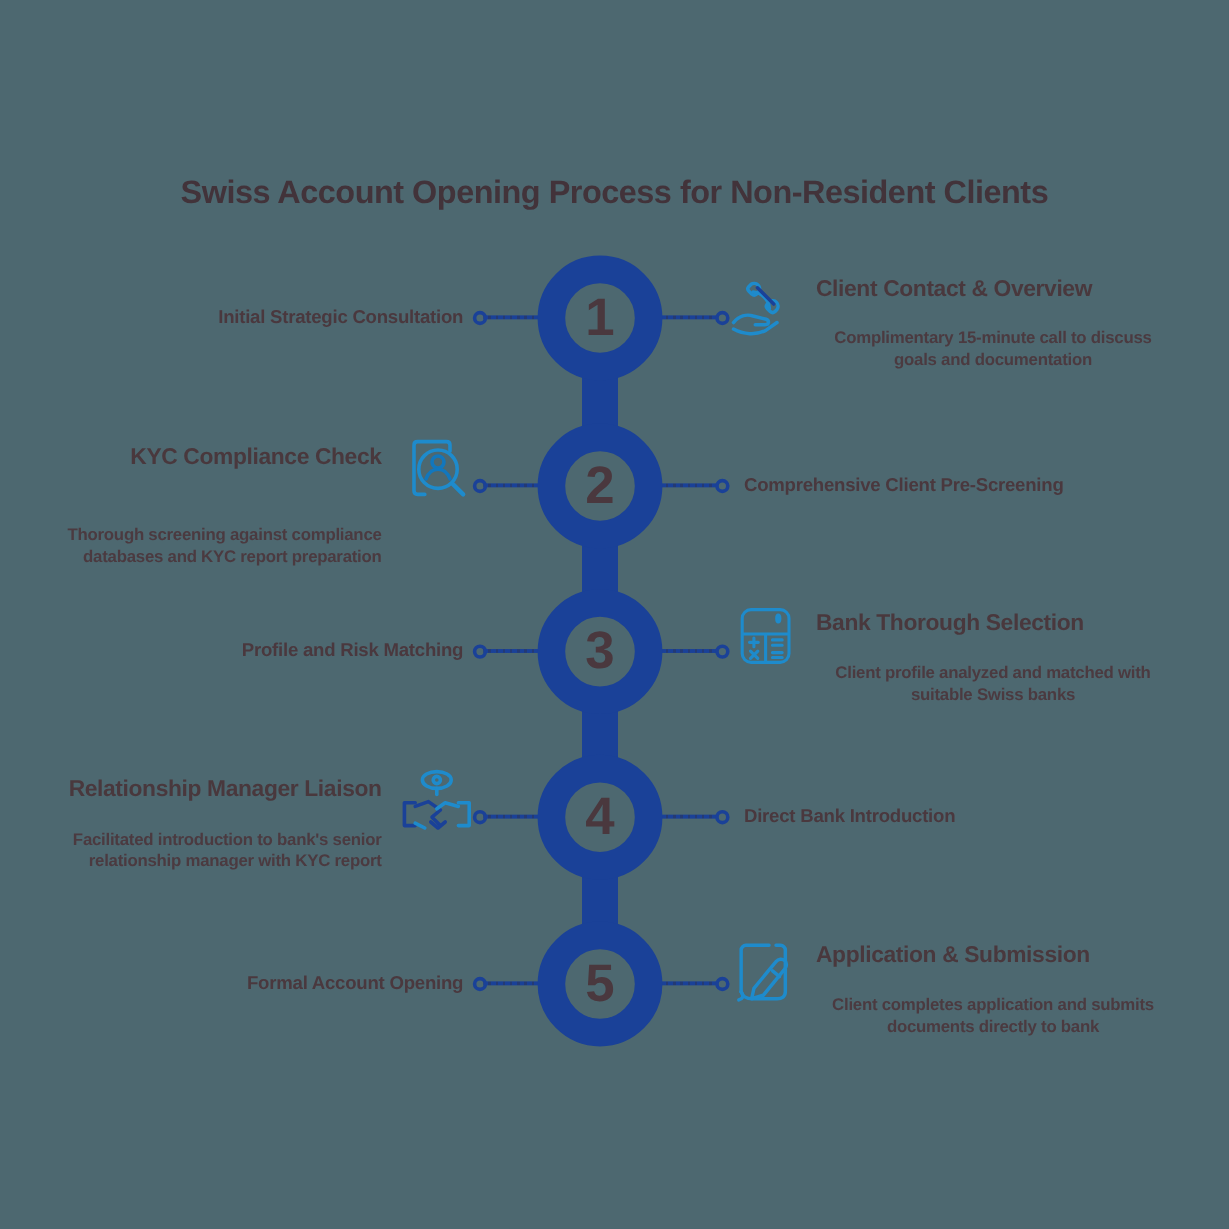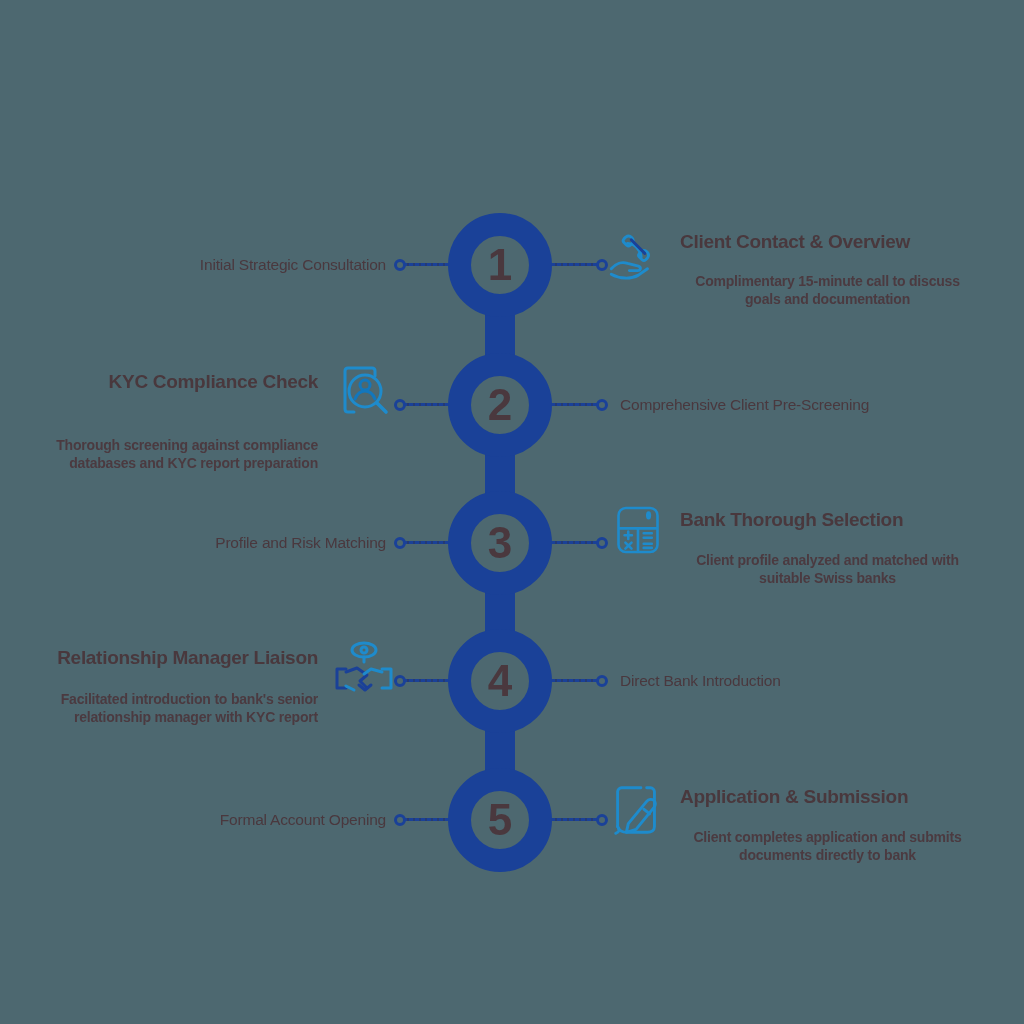--- a/index.html
+++ b/index.html
@@ -9,40 +9,41 @@
          font-size:27px;font-weight:bold;color:#42333a;letter-spacing:-0.4px;}
   .vline{position:absolute;left:485px;top:265px;width:30px;height:555px;background:#1a4198;z-index:1;}
   .node{position:absolute;left:448px;width:104px;height:104px;box-sizing:border-box;
         border:23px solid #1a4198;border-radius:50%;background:#4d6870;z-index:3;
         display:flex;align-items:center;justify-content:center;}
   .num{font-size:44px;font-weight:bold;color:#4a383e;line-height:1;}
   .conn{position:absolute;height:3px;background:#1a4198;z-index:2;
         background-image:repeating-linear-gradient(90deg,#1a4198 0 4px,#233a75 4px 6px);}
   .ring{position:absolute;width:12px;height:12px;box-sizing:border-box;border:3.5px solid #1a4198;
         border-radius:50%;background:#4d6870;z-index:2;}
-  .side-label{position:absolute;font-size:15.5px;font-weight:normal;letter-spacing:-0.2px;
+  .side-label{position:absolute;font-size:15.5px;font-weight:bold;letter-spacing:-0.2px;
               color:#4a383e;line-height:20px;white-space:nowrap;}
   .side-label.left{right:638px;text-align:right;}
   .side-label.right{left:620px;text-align:center;}
   .heading{position:absolute;margin:0;font-size:19px;font-weight:bold;letter-spacing:-0.3px;
            color:#49383d;white-space:nowrap;}
   .heading.rside{left:680px;}
   .heading.lside{right:706px;text-align:right;}
   .desc{position:absolute;margin:0;font-size:14px;font-weight:bold;letter-spacing:-0.2px;
         color:#4b3a40;line-height:1.32;text-align:center;}
   .desc.rside{left:680px;width:295px;}
   .desc.lside{right:706px;width:280px;text-align:right;}
   .icon{position:absolute;z-index:2;}
   .icon svg{width:100%;height:100%;display:block;}
 </style>
 </head>
 <body>
 
 <div class="canvas">
 
+  <h1 class="title">Swiss Account Opening Process for Non-Resident Clients</h1>
 
   <div class="vline"></div>
 
   <section>
     <div class="side-label left" style="top:255px">Initial Strategic Consultation</div>
     <span class="ring" style="left:394px;top:259px"></span>
     <div class="conn" style="left:403px;top:263px;width:52px"></div>
     <div class="node" style="top:213px">
       <span class="num">1</span>
     </div>

